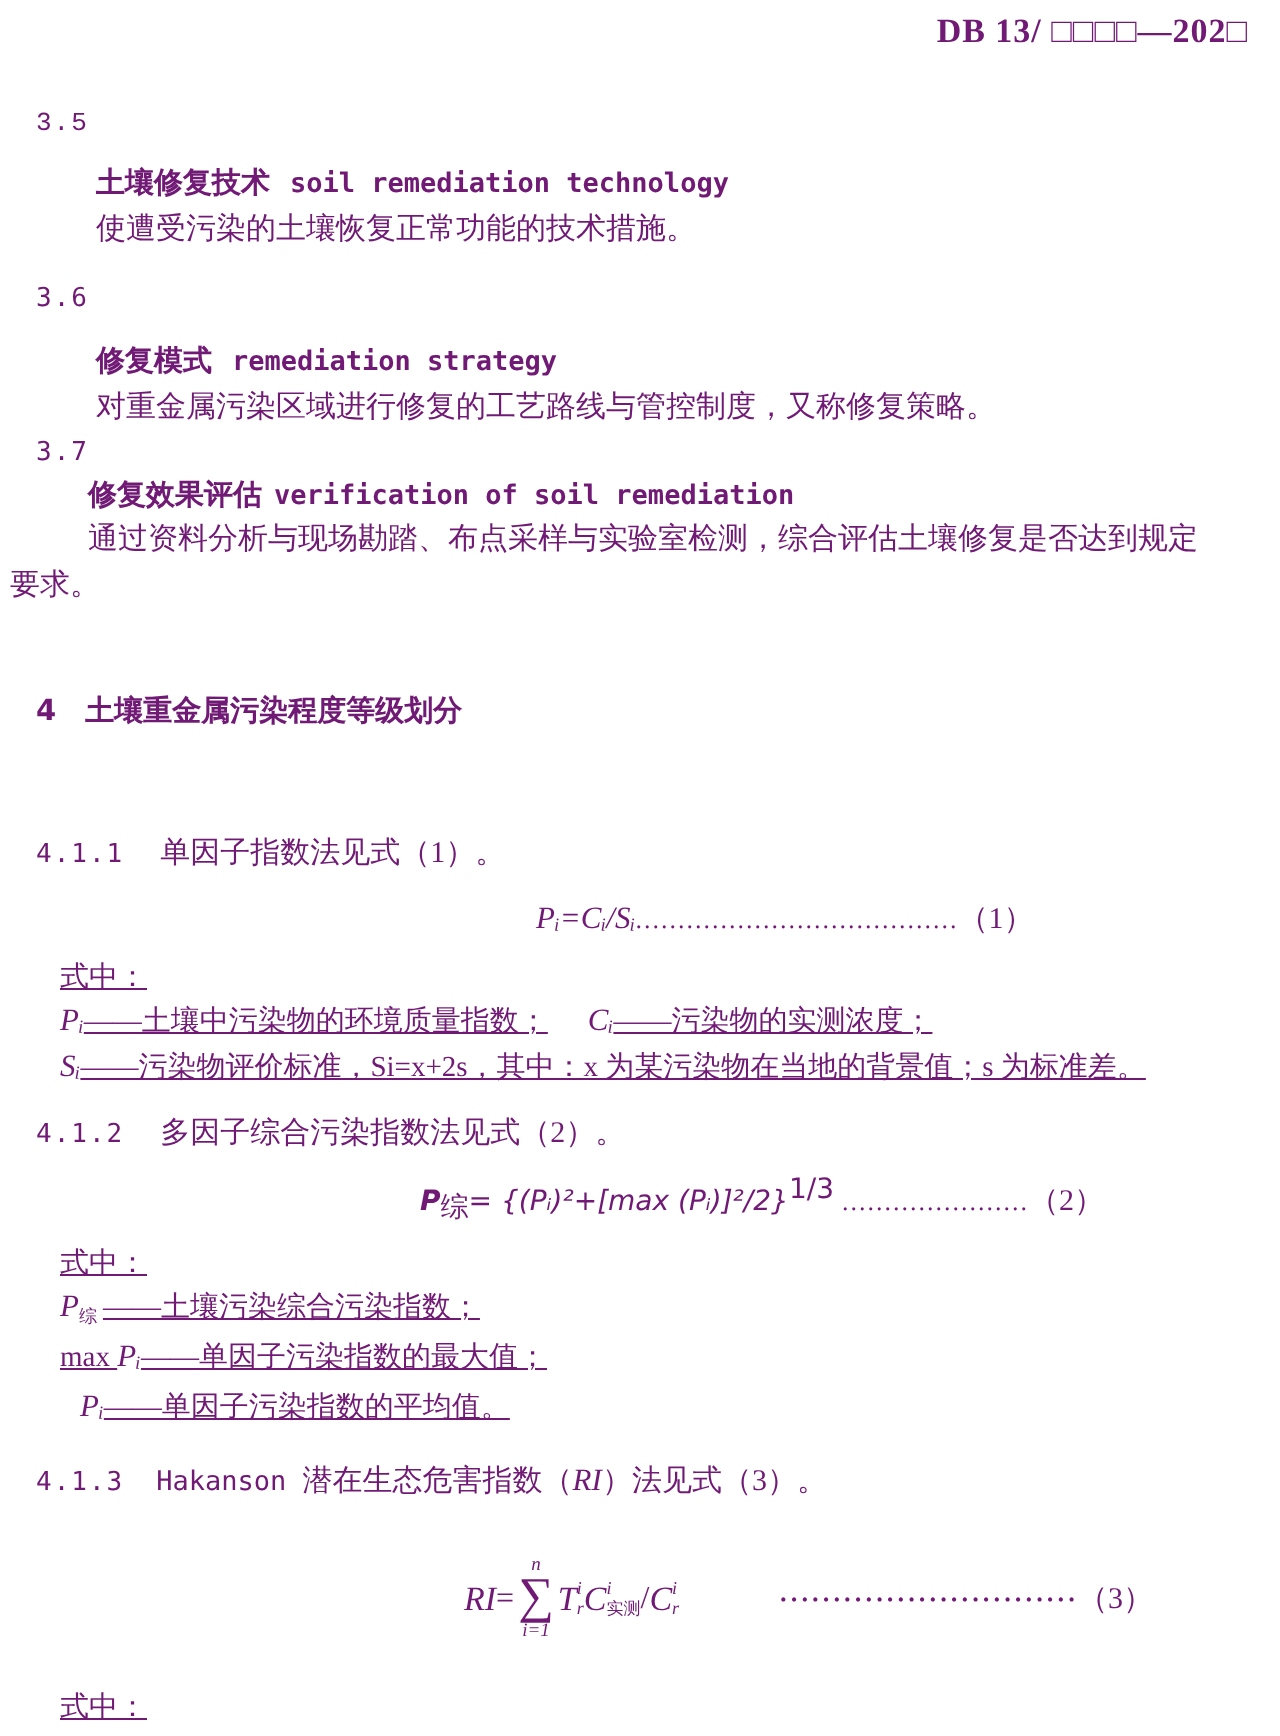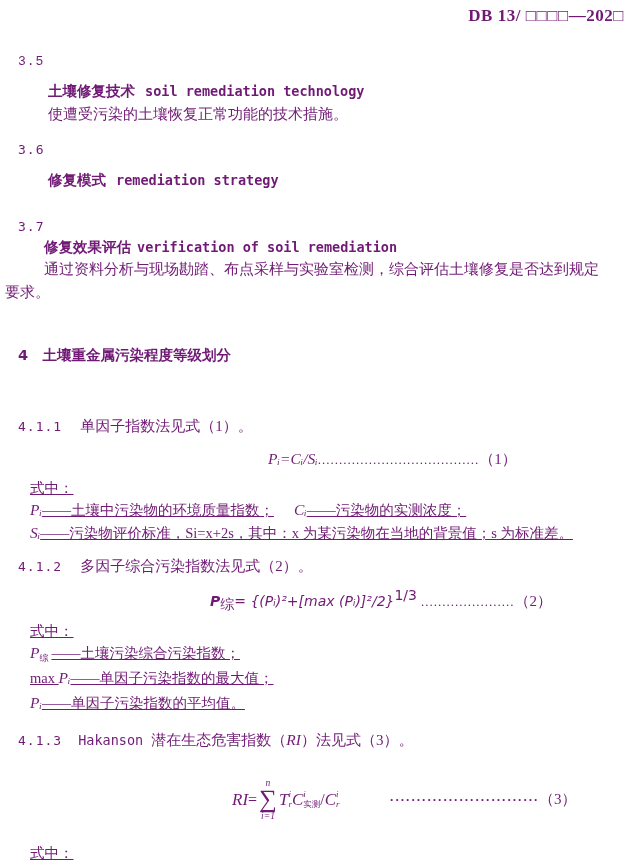--- a/index.html
+++ b/index.html
@@ -46,20 +46,21 @@
   <div class="abs mono secnum" style="top:54px; left:18px;font-family:Liberation Mono, monospace;">3.5</div>
   <div class="abs" style="top:82px; left:48px;">
     <span class="hei b term-cn">土壤修复技术</span><span class="mono b term-en">soil remediation technology</span>
   </div>
   <div class="abs serif bodytxt" style="top:105px; left:48px;">使遭受污染的土壤恢复正常功能的技术措施。</div>
 
   <div class="abs mono secnum" style="top:142px; left:18px;">3.6</div>
   <div class="abs" style="top:171px; left:48px;">
     <span class="hei b term-cn">修复模式</span><span class="mono b term-en">remediation strategy</span>
   </div>
+  <div class="abs serif bodytxt" style="top:194px; left:48px;">对重金属污染区域进行修复的工艺路线与管控制度，又称修复策略。</div>
 
   <div class="abs mono secnum" style="top:219px; left:18px;">3.7</div>
   <div class="abs" style="top:238px; left:44px;">
     <span class="hei b term-cn">修复效果评估</span><span class="mono b term-en" style="margin-left:6px;">verification of soil remediation</span>
   </div>
   <div class="abs serif bodytxt" style="top:260px; left:44px;">通过资料分析与现场勘踏、布点采样与实验室检测，综合评估土壤修复是否达到规定</div>
   <div class="abs serif bodytxt" style="top:283px; left:5px;">要求。</div>
 
   <div class="abs hei b" style="top:346px; left:18px; font-size:14.5px;">4　土壤重金属污染程度等级划分</div>
 
@@ -92,21 +93,21 @@
     <span class="serif dots" style="font-size:13px;">......................</span><span class="serif bodytxt">（2）</span>
   </div>
 
   <div class="abs serif note" style="top:622px; left:30px;">式中：</div>
   <div class="abs" style="top:644px; left:30px;">
     <span class="serif i f-serif">P</span><span class="serif sub-cn">综</span><span class="serif note" style="margin-left:3px;">——土壤污染综合污染指数；</span>
   </div>
   <div class="abs" style="top:669px; left:30px;">
     <span class="serif note">max </span><span class="serif i f-serif">Pᵢ</span><span class="serif note">——单因子污染指数的最大值；</span>
   </div>
-  <div class="abs" style="top:694px; left:30px;">
+  <div class="abs" style="top:694px; left:40px;">
     <span class="serif i f-serif">Pᵢ</span><span class="serif note">——单因子污染指数的平均值。</span>
   </div>
 
   <div class="abs" style="top:731px; left:18px;">
     <span class="mono secnum">4.1.3</span>
     <span class="mono" style="font-size:13.5px; margin-left:12px;">Hakanson </span><span class="serif bodytxt">潜在生态危害指数（</span><span class="serif i f-serif">RI</span><span class="serif bodytxt">）法见式（3）。</span>
   </div>
 
   <div class="abs f3row" style="top:778px; left:232px;">
     <span class="serif i" style="font-size:17px;">RI</span>

